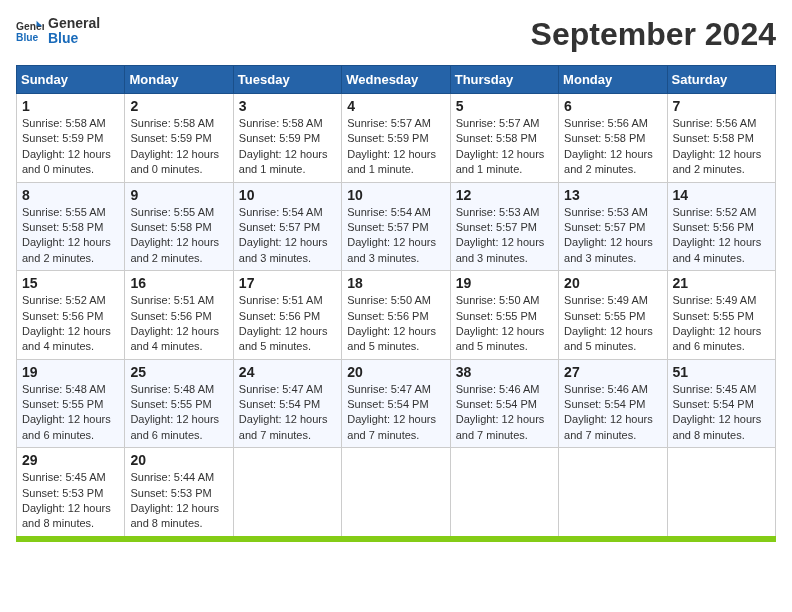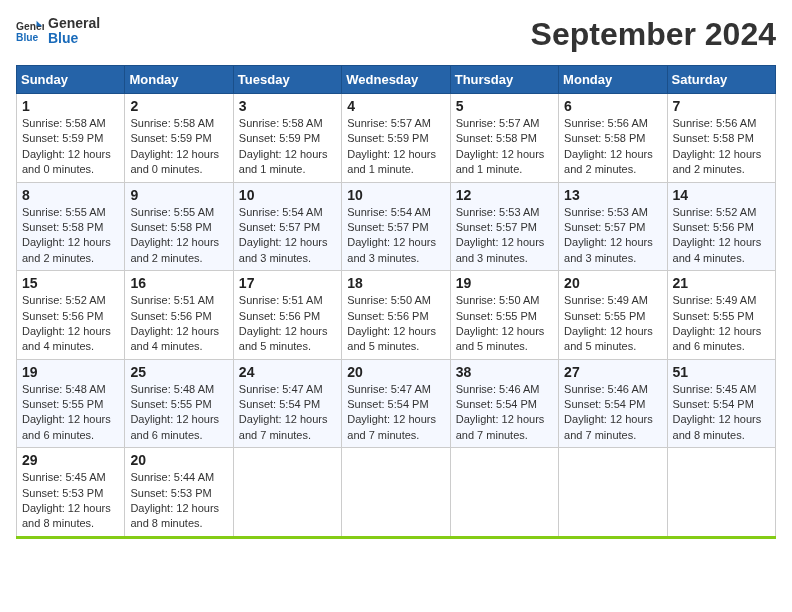--- a/index.html
+++ b/index.html
@@ -69,21 +69,21 @@
     }
     .day-info {
       font-size: 11px;
       color: #333;
       line-height: 1.4;
     }
     td.empty {
       background: #fff;
     }
     tbody tr:last-child td {
-      border-bottom: 3px solid #84cc16;
+      border-bottom: 6px solid #84cc16;
     }
   </style>
 </head>
 <body>
 
 <div class="header">
   <div class="logo">
     <svg class="logo-icon" viewBox="0 0 30 30" xmlns="http://www.w3.org/2000/svg">
       <text y="14" font-size="11" fill="#333" font-family="Arial" font-weight="bold">General</text>
       <text y="26" font-size="11" fill="#1a6bba" font-family="Arial" font-weight="bold">Blue</text>

